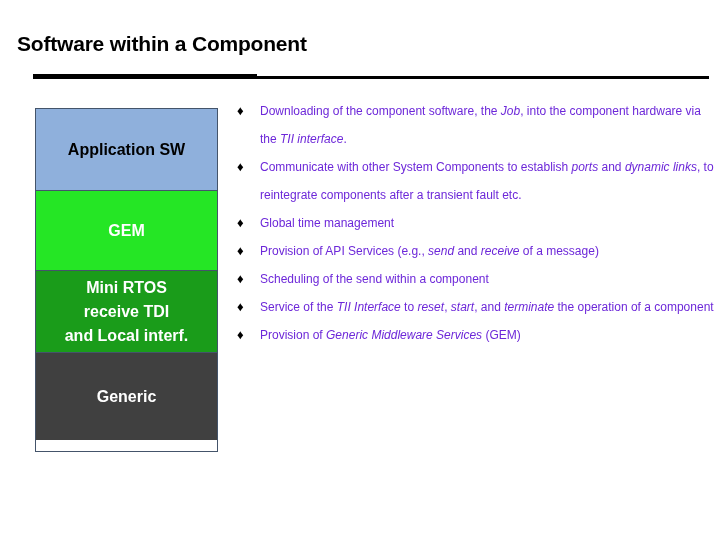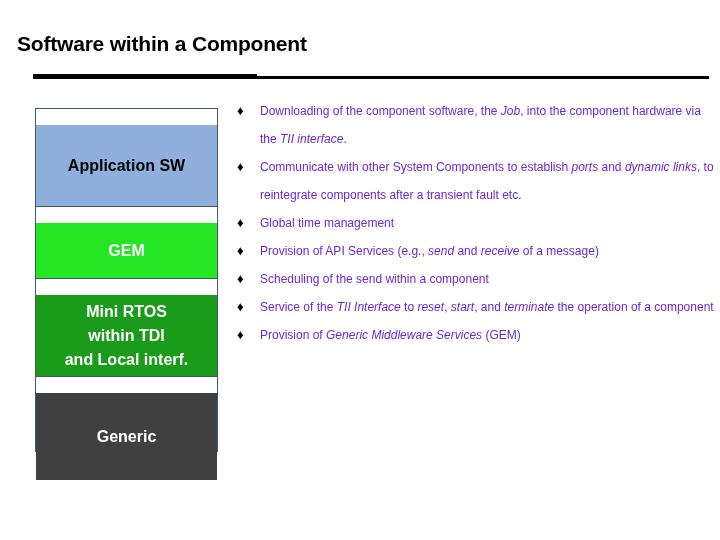--- a/index.html
+++ b/index.html
@@ -62,31 +62,30 @@
     width: 100%;
     display: flex;
     flex-direction: column;
     align-items: center;
     justify-content: center;
     text-align: center;
     font-size: 16px;
     font-weight: bold;
     line-height: 24px;
     border-bottom: 1px solid #44546a;
-    margin-top: 16px;
   }
   .stack-layer:last-child { border-bottom: none; }
 
   #layer-application {
     height: 82px;
     background: #8fb0dc;
     color: #000000;
   }
   #layer-gem {
-    height: 56px;
+    height: 80px;
     background: #25e625;
     color: #ffffff;
   }
   #layer-rtos {
     height: 82px;
     background: #1a9c1a;
     color: #ffffff;
   }
   #layer-hardware {
     height: 87px;
@@ -138,21 +137,21 @@
   <div class="stack-layer" id="layer-application">
     <span class="layer-line">Application SW</span>
   </div>
 
   <div class="stack-layer" id="layer-gem">
     <span class="layer-line">GEM</span>
   </div>
 
   <div class="stack-layer" id="layer-rtos">
     <span class="layer-line">Mini RTOS</span>
-    <span class="layer-line">within TDI</span>
+    <span class="layer-line">receive TDI</span>
     <span class="layer-line">and Local interf.</span>
   </div>
 
   <div class="stack-layer" id="layer-hardware">
     <span class="layer-line">Generic</span>
   </div>
 </div>
 
 <div id="bullet-list">
 

